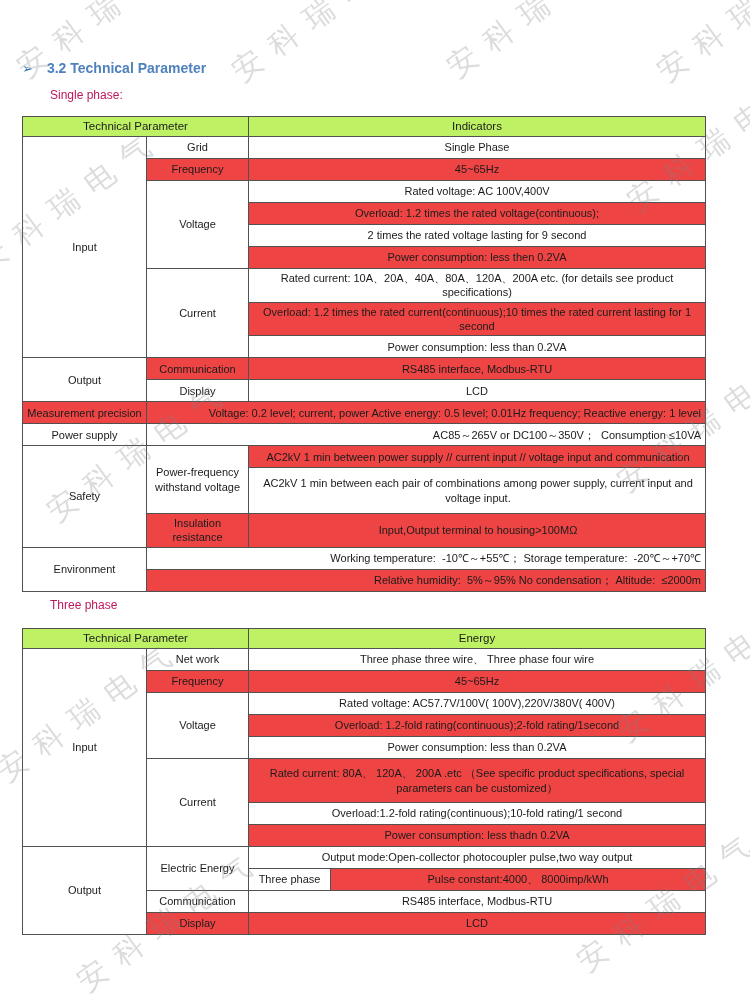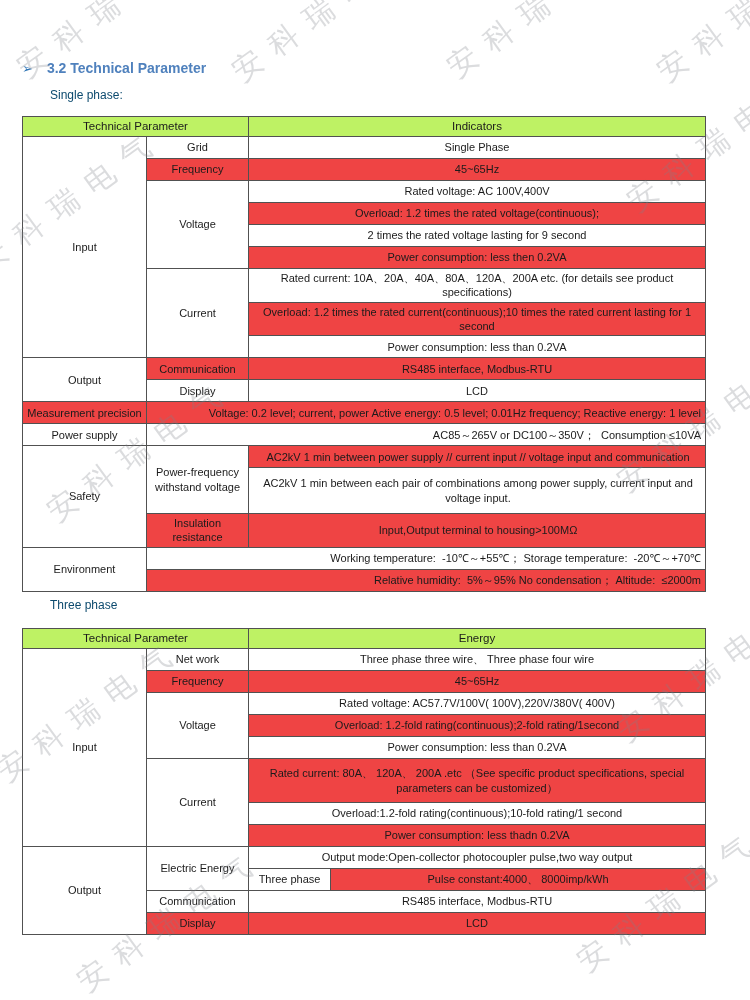--- a/index.html
+++ b/index.html
@@ -4,21 +4,21 @@
 <style>
   *{box-sizing:border-box;margin:0;padding:0}
   html,body{width:750px;height:1000px}
   body{
     position:relative;background:#ffffff;color:#1b1b1b;
     font-family:"Liberation Sans", sans-serif;overflow:hidden;
   }
   
   .heading{position:absolute;left:22px;top:60px;font-size:14px;font-weight:bold;color:#4f81bd;display:flex;align-items:center}
   .bullet{color:#2e74b5;font-size:13px;margin-right:14px;font-weight:normal}
-  .sub-label{position:absolute;font-size:12px;color:#0c4a6e}
+  .sub-label{position:absolute;font-size:12px;color:#be185d}
   #single-label{left:50px;top:88px}
   #three-label{left:50px;top:598px}
 
   
   table{position:absolute;left:22px;width:683px;border-collapse:collapse;table-layout:fixed;font-size:11px;color:#1b1b1b}
   #table1{top:116px}
   #table2{top:628px}
   td{border:1px solid #515151;text-align:center;vertical-align:middle;height:22px;padding:2px 4px;line-height:1.3;word-wrap:break-word}
   .hd{background:#bef264;height:20px;font-size:11.5px}
   .b{background:#ef4444}

